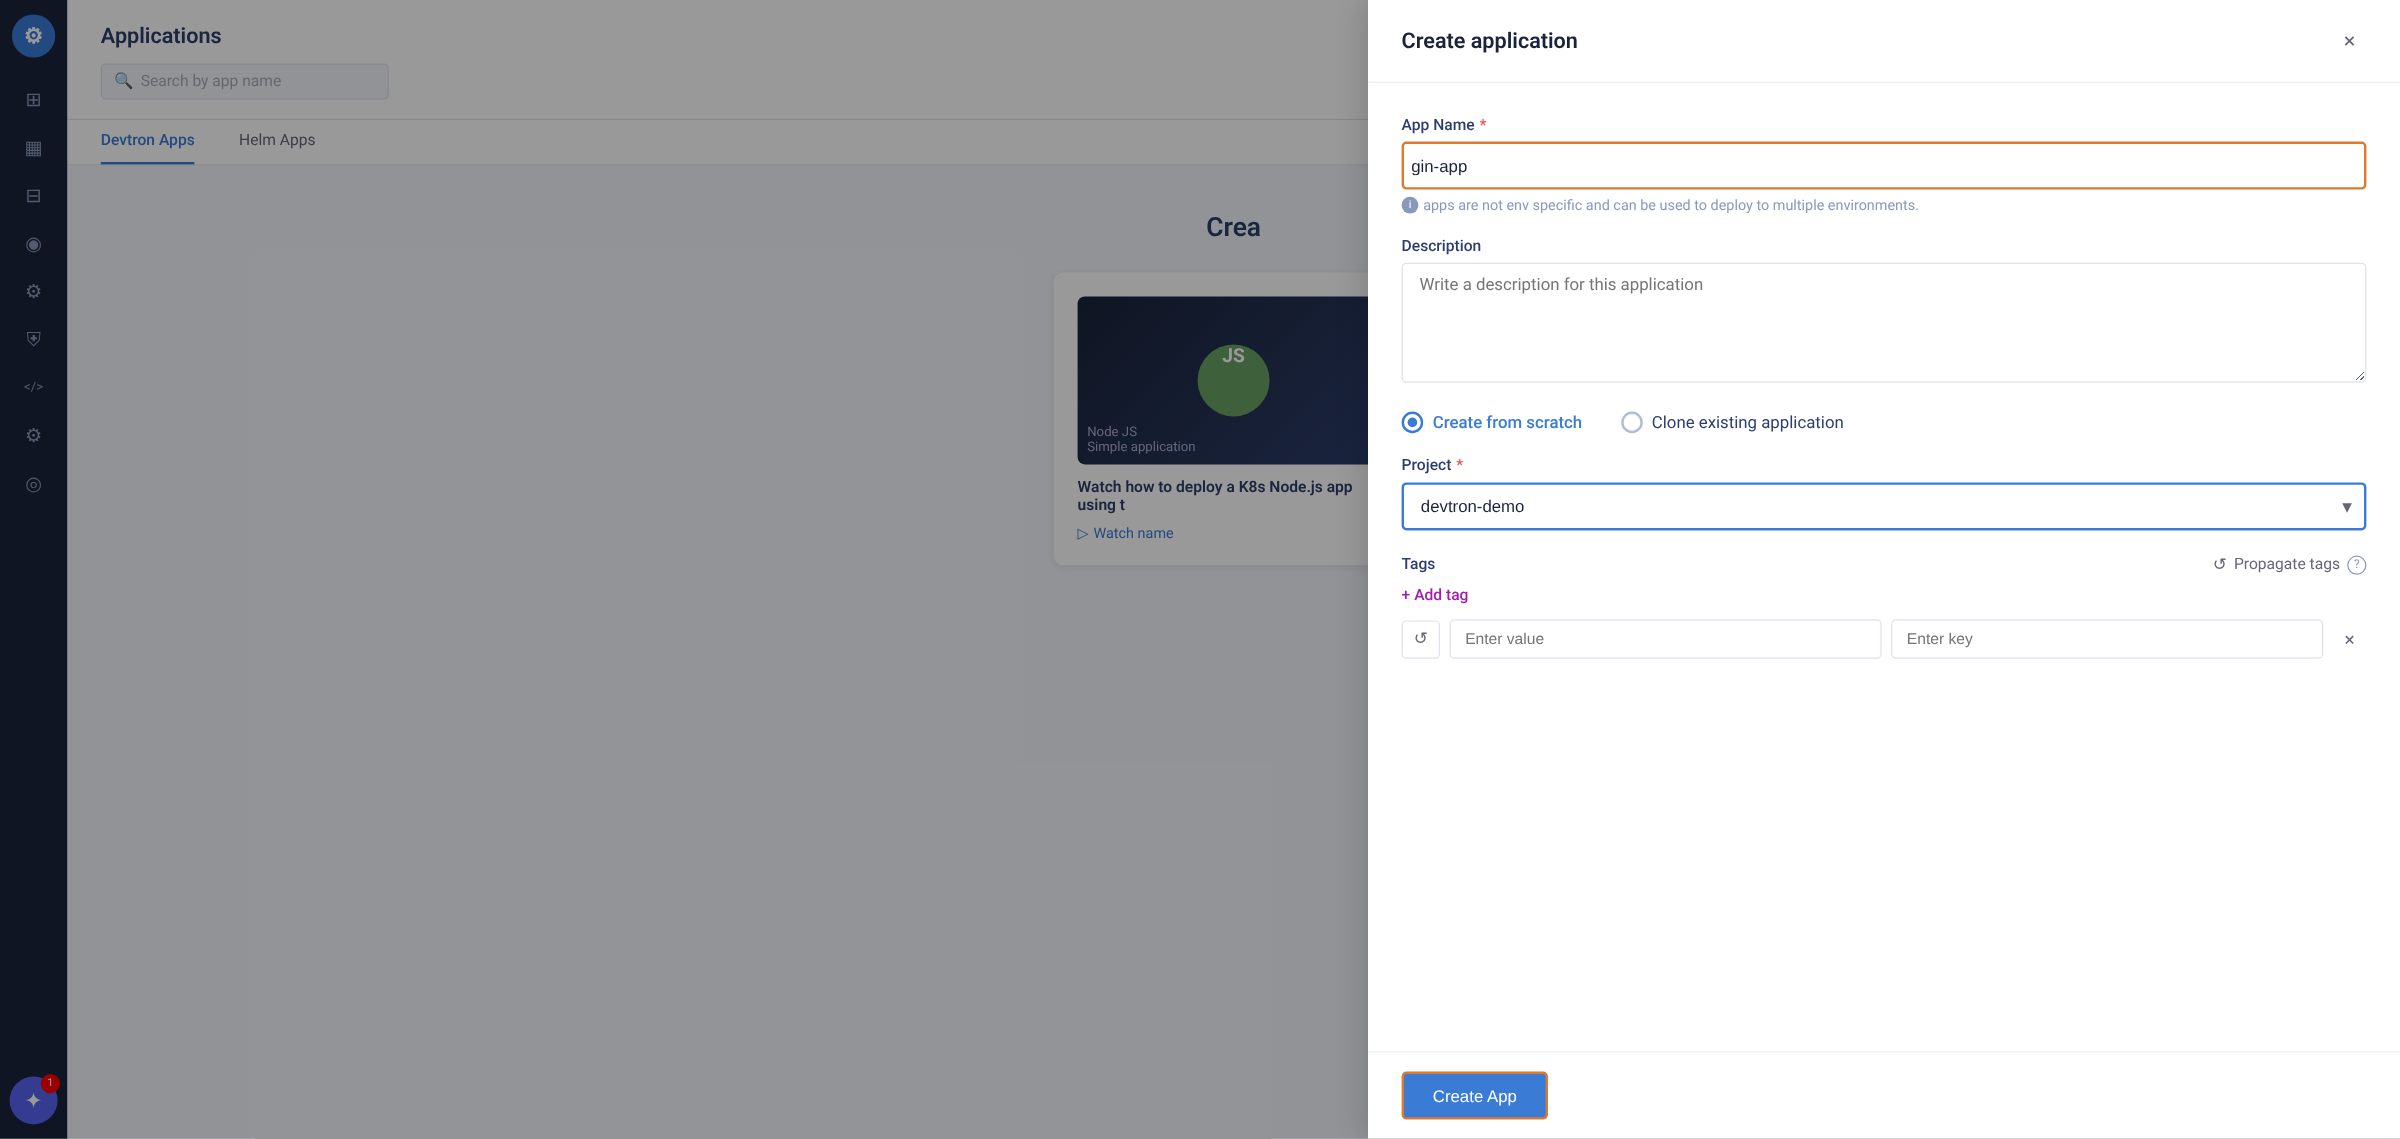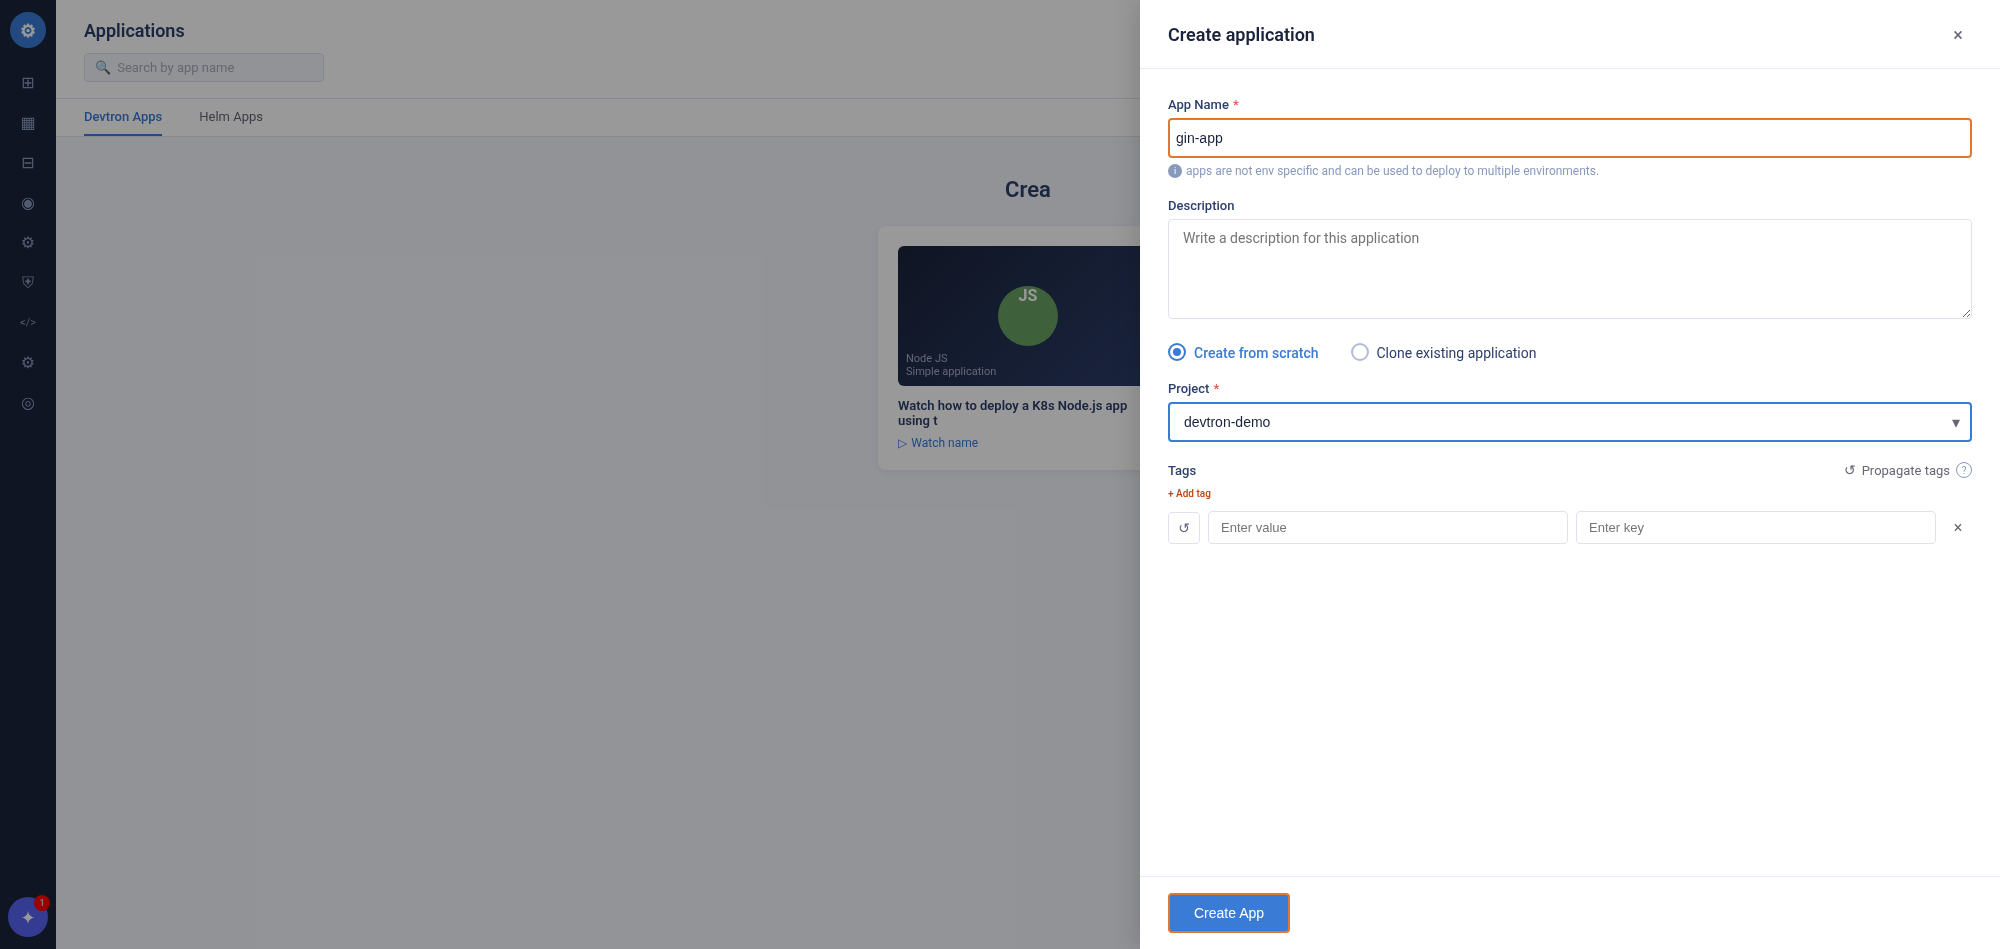--- a/index.html
+++ b/index.html
@@ -270,22 +270,22 @@
       justify-content: space-between;
       margin-bottom: 10px;
     }
     .tags-label { font-size: 13px; font-weight: 500; color: #2c3e6b; }
     .propagate-tags {
       display: flex; align-items: center; gap: 6px;
       font-size: 13px; color: #667;
     }
     .add-tag-btn {
       display: flex; align-items: flex-start; gap: 6px;
-      color: #c2410c;
-      font-size: 10px;
+      color: #a21caf;
+      font-size: 13px;
       font-weight: 500;
       cursor: pointer;
       margin-bottom: 12px;
     }
     .tag-row {
       display: flex; align-items: center; gap: 8px;
     }
     .tag-reset-btn {
       width: 32px; height: 32px;
       border: 1px solid #dde2ee;

